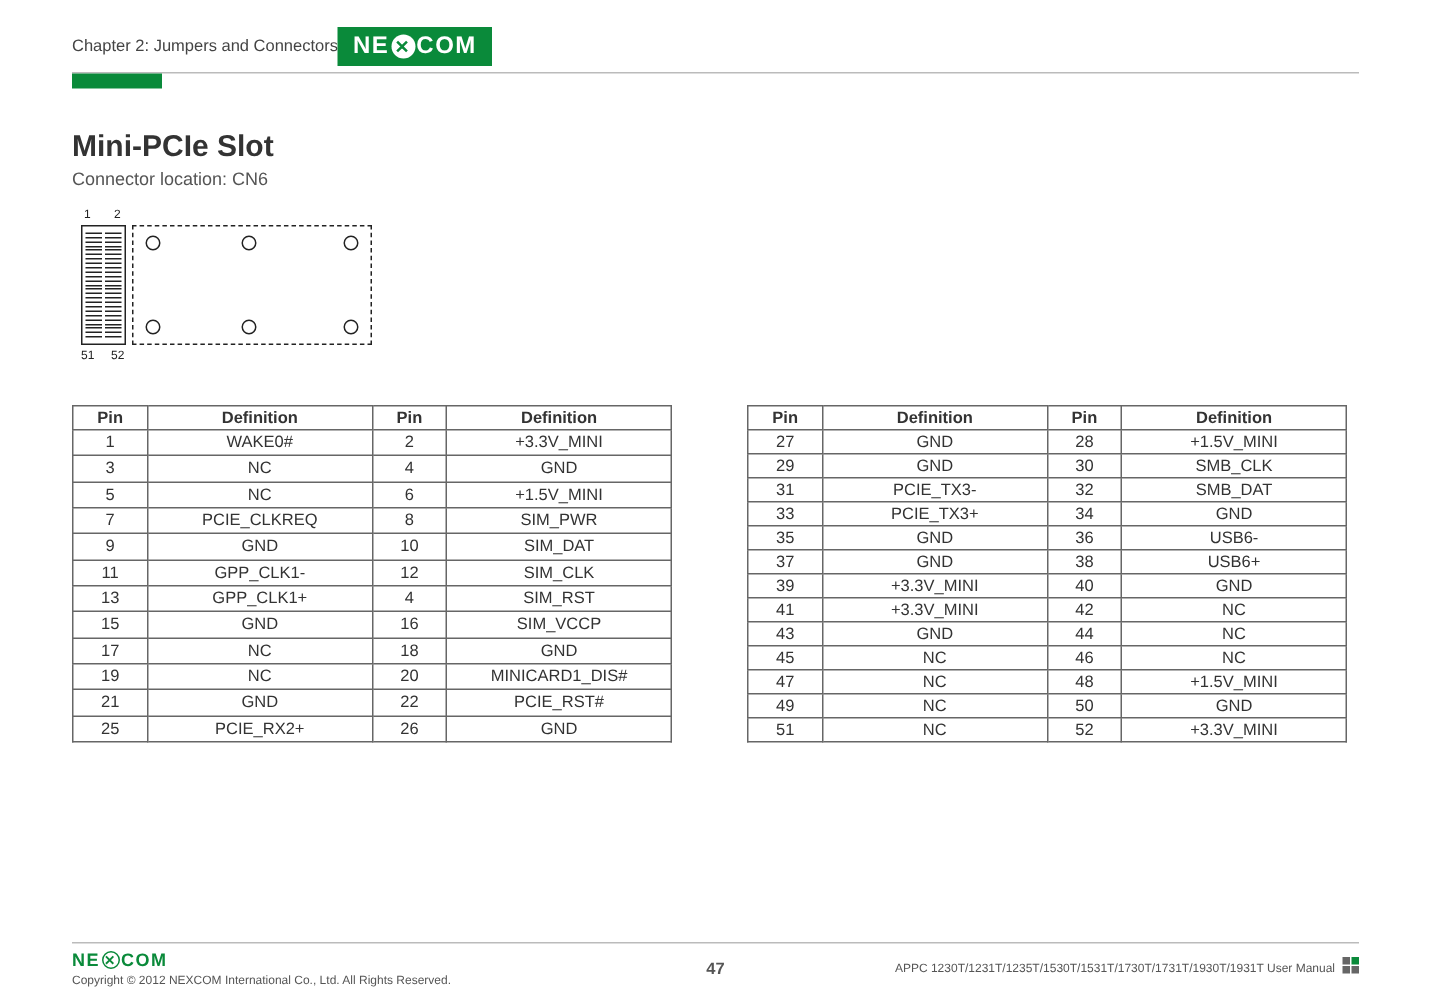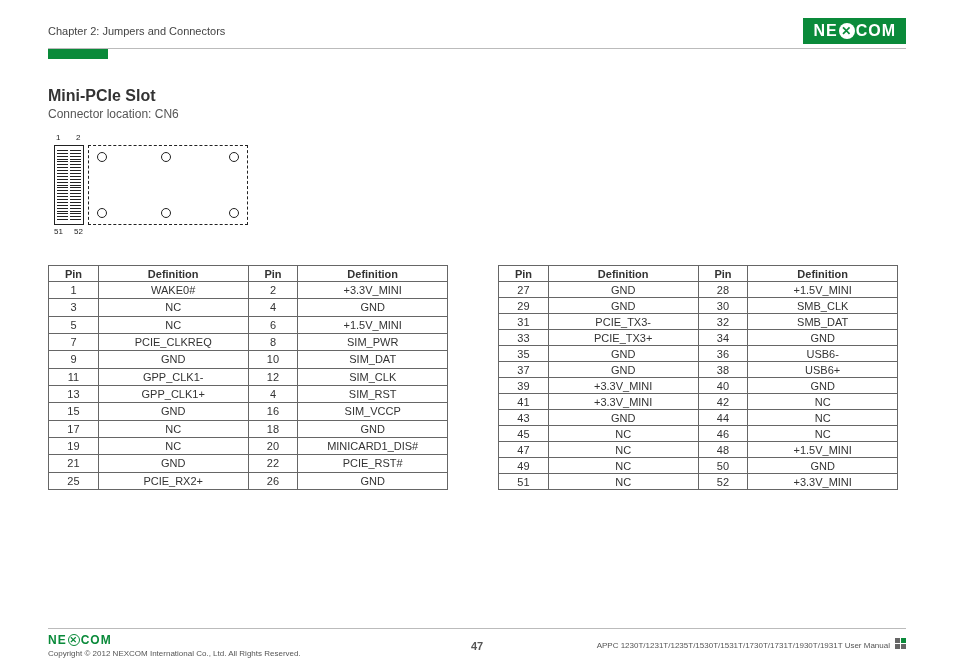--- a/index.html
+++ b/index.html
@@ -7,21 +7,21 @@
     width: 954px;
     height: 672px;
     background: #fff;
     font-family: "Segoe UI", Arial, sans-serif;
     color: #333;
     position: relative;
     padding: 18px 48px 0 48px;
   }
   .header {
     display: flex;
-    justify-content: space-between;
+    justify-content: flex-start;
     align-items: center;
     border-bottom: 1px solid #bbb;
     padding-bottom: 4px;
   }
   .chapter {
     font-size: 11px;
     color: #444;
   }
   .logo {
     background: #0a8a3a;
@@ -44,21 +44,21 @@
     margin: 0 1px;
   }
   .tab {
     width: 60px;
     height: 10px;
     background: #0a8a3a;
     margin-top: 0;
   }
   .content { margin-top: 28px; }
   .title {
-    font-size: 16px;
+    font-size: 20px;
     font-weight: 600;
     color: #333;
   }
   .subtitle {
     font-size: 12px;
     color: #555;
     margin-top: 2px;
   }
   .diagram {
     margin-top: 16px;

